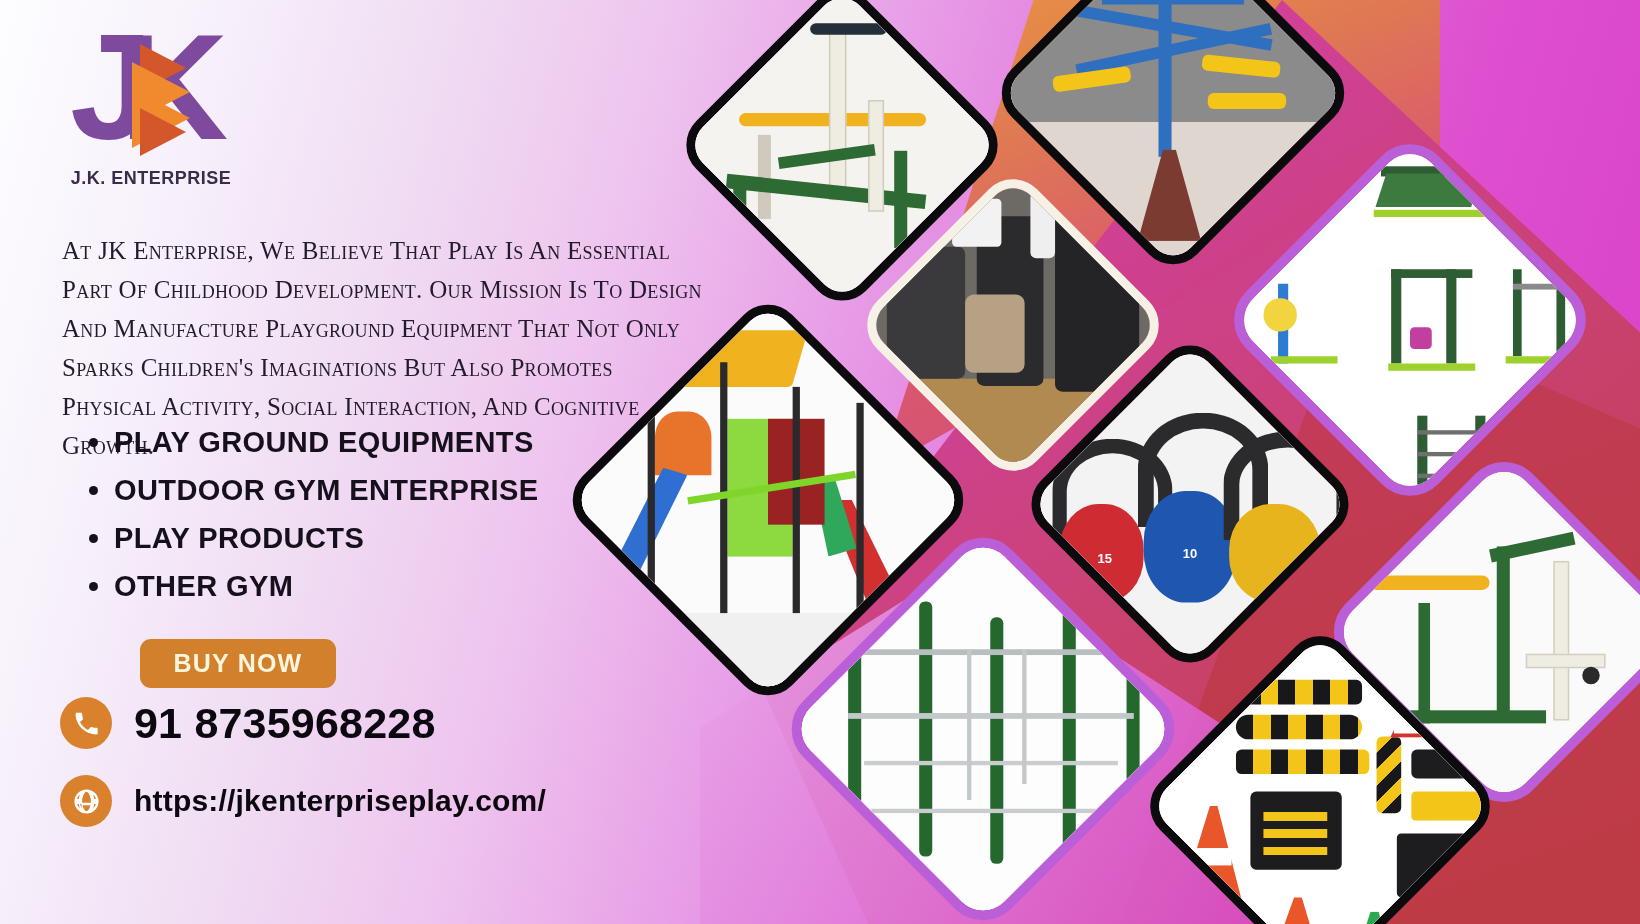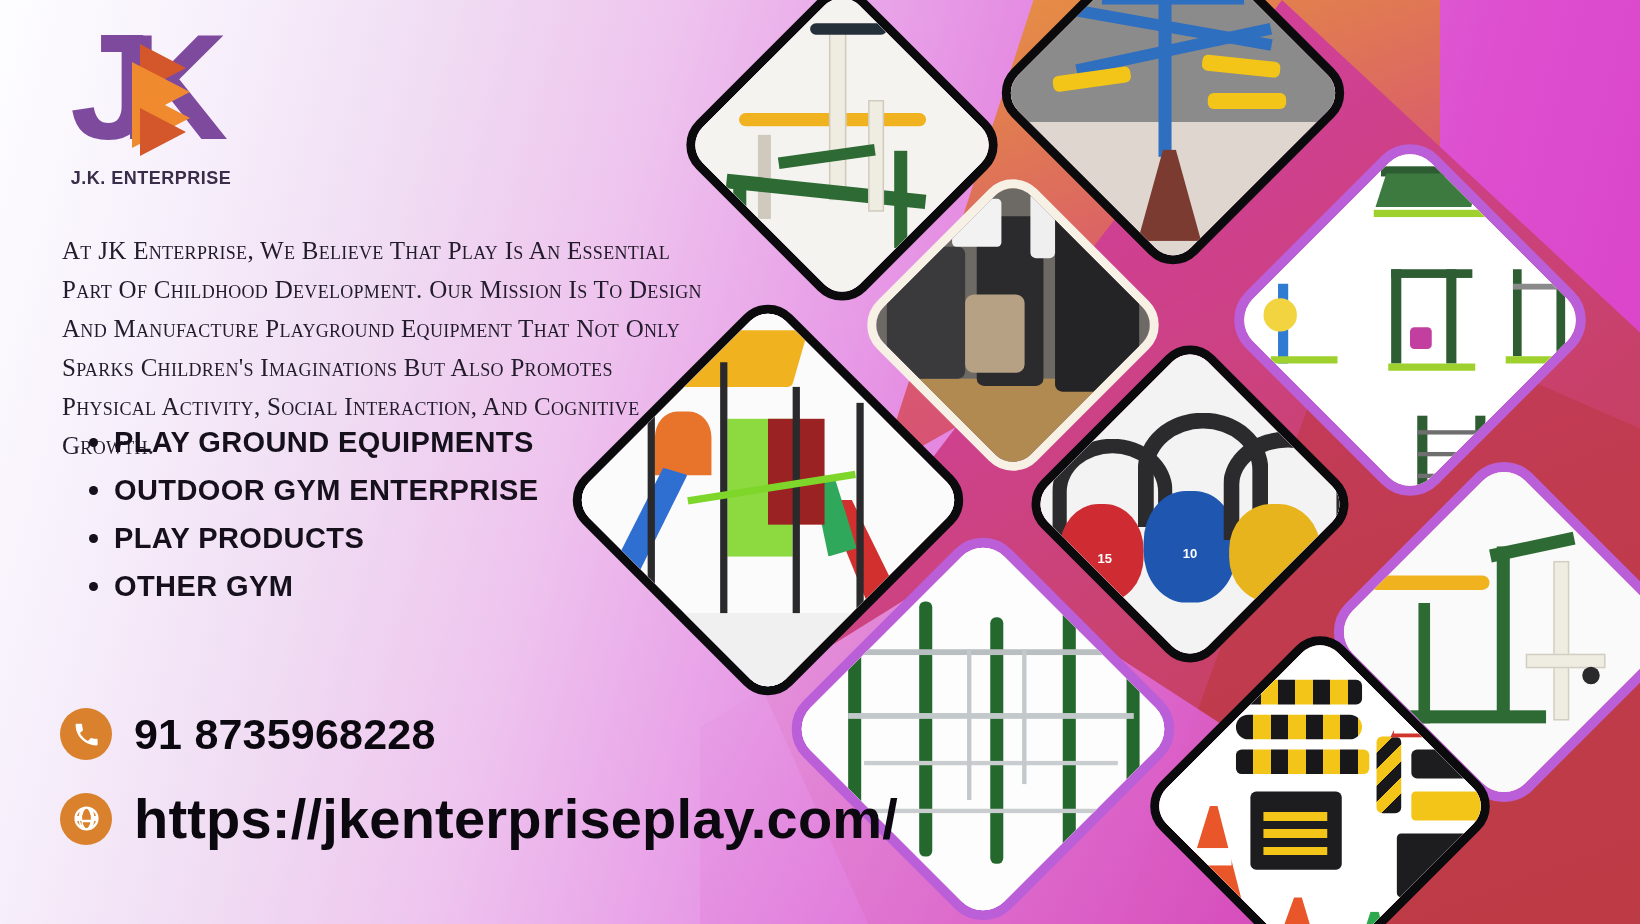--- a/index.html
+++ b/index.html
@@ -86,32 +86,32 @@
 
   .buy{
     position:absolute;left:140px;top:639px;width:196px;height:49px;
     background:#d2802b;border-radius:11px;border:none;
     color:#fdf5dd;font-family:"Liberation Sans",sans-serif;font-weight:bold;
     font-size:25px;letter-spacing:1.2px;cursor:pointer;
     display:flex;align-items:center;justify-content:center;
   }
 
   .contact{position:absolute;left:60px;top:697px;}
-  .crow{display:flex;align-items:center;margin-bottom:26px;margin-top:11px;}
+  .crow{display:flex;align-items:center;margin-bottom:26px;}
   .cicon{
     width:52px;height:52px;border-radius:50%;background:#d9812c;
     display:flex;align-items:center;justify-content:center;flex:0 0 auto;
   }
   .cicon svg{width:29px;height:29px;fill:#fff;}
   .ctext{
     margin-left:22px;font-family:"Liberation Sans",sans-serif;font-weight:bold;
     color:#0c0810;letter-spacing:.2px;
   }
   .phone .ctext{font-size:43px;}
-  .web .ctext{font-size:56px;}
+  .web .ctext{font-size:30px;}
 
   
   .tile{position:absolute;transform:rotate(45deg);overflow:hidden;}
   .tile .inner{
     width:100%;height:100%;transform:rotate(-45deg) scale(1.45);
     display:flex;align-items:center;justify-content:center;
     background:#fff;
   }
   .tile.black{border:9px solid #0b0b0d;border-radius:34px;}
   .tile.cream{border:9px solid #f7f0e4;border-radius:34px;}
@@ -319,20 +319,21 @@
 
     <p class="para">At JK Enterprise, We Believe That Play Is An Essential Part Of Childhood Development. Our Mission Is To Design And Manufacture Playground Equipment That Not Only Sparks Children's Imaginations But Also Promotes Physical Activity, Social Interaction, And Cognitive Growth.</p>
 
     <ul class="bullets">
       <li>PLAY GROUND EQUIPMENTS</li>
       <li>OUTDOOR GYM ENTERPRISE</li>
       <li>PLAY PRODUCTS</li>
       <li>OTHER GYM</li>
     </ul>
 
+    <button class="buy">BUY NOW</button>
 
     <div class="contact">
       <div class="crow phone">
         <span class="cicon">
           <svg viewBox="0 0 24 24">
               <path d="M6.6 10.8c1.4 2.8 3.8 5.1 6.6 6.6l2.2-2.2c.3-.3.7-.4 1.1-.2 1.2.4 2.4.6 3.7.6.6 0 1 .4 1 1V20c0 .6-.4 1-1 1C10.6 21 3 13.4 3 4c0-.6.4-1 1-1h3.4c.6 0 1 .4 1 1 0 1.3.2 2.5.6 3.7.1.4 0 .8-.2 1.1l-2.2 2z"></path>
             </svg>
         </span>
         <span class="ctext">91 8735968228</span>
       </div>

